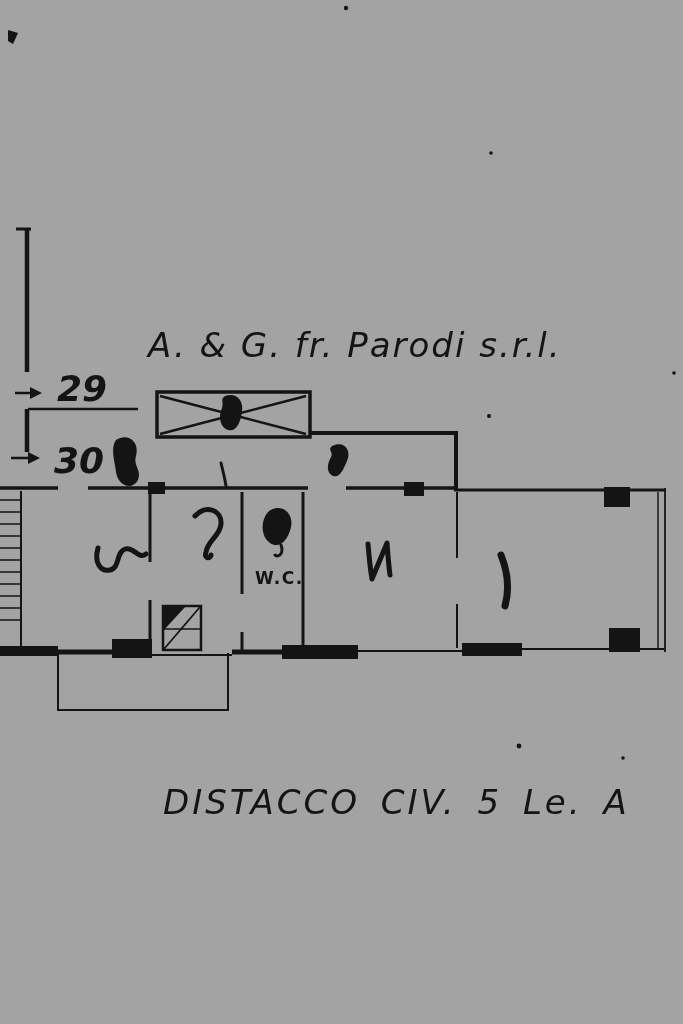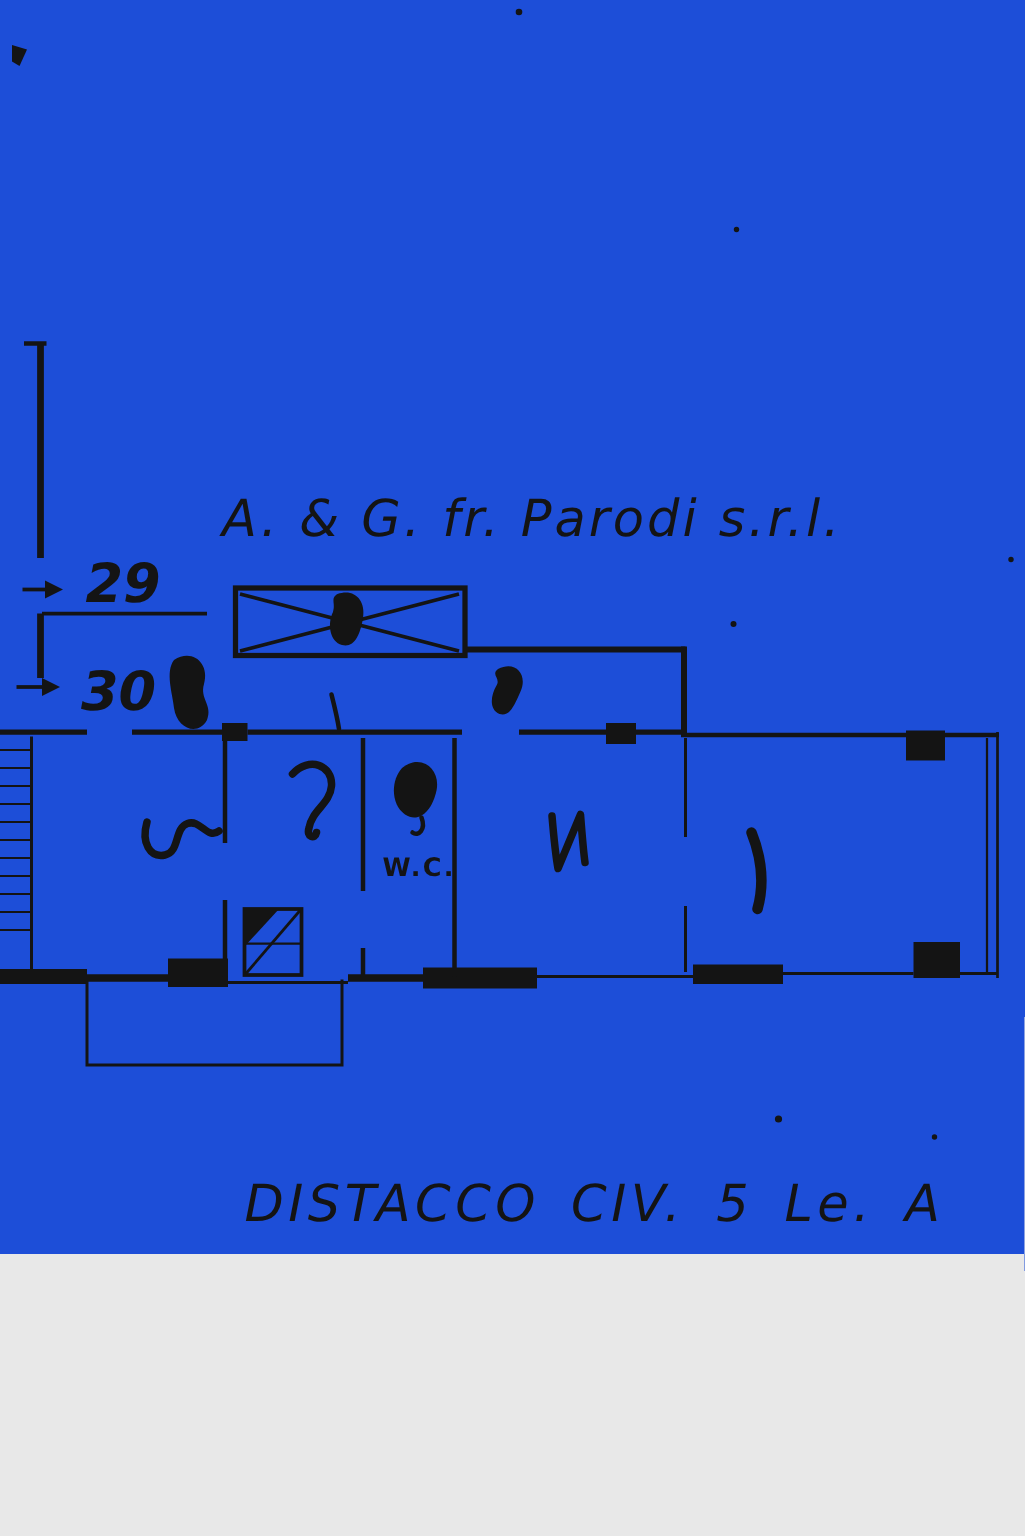--- a/index.html
+++ b/index.html
@@ -3,23 +3,23 @@
 <meta charset="utf-8">
 <style>
   html, body {
     margin: 0;
     padding: 0;
     background: #e8e8e8;
   }
   .page {
     position: relative;
     width: 683px;
-    height: 836px;
+    height: 1024px;
     margin: 0 auto;
-    background: #1d4ed8;
+    background: #a3a3a3;
     overflow: hidden;
   }
   svg { display: block; }
   .ink-stroke { stroke: #141414; fill: none; }
   .ink-fill { fill: #141414; stroke: none; }
   .hw {
     font-family: "DejaVu Sans", sans-serif;
     font-style: italic;
     fill: #141414;
   }

